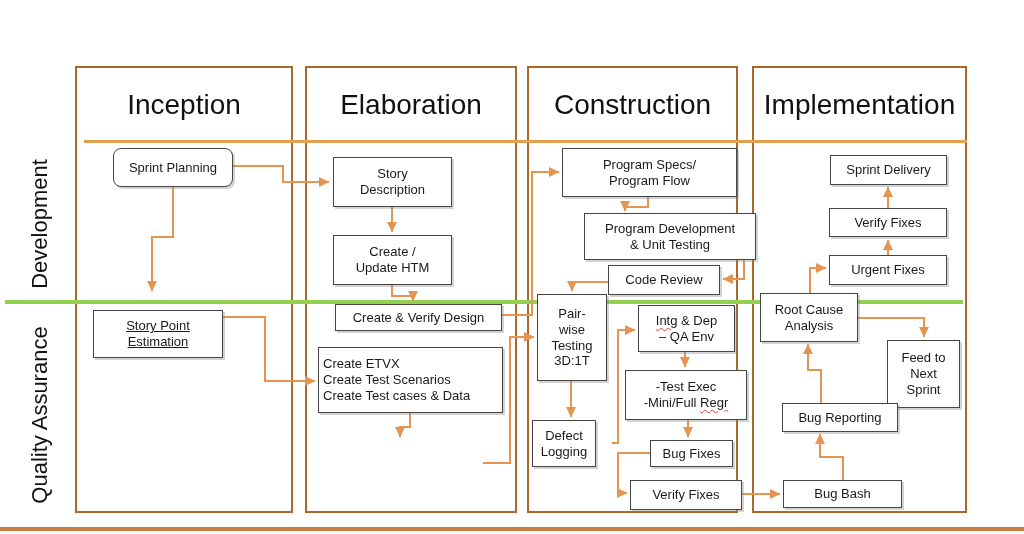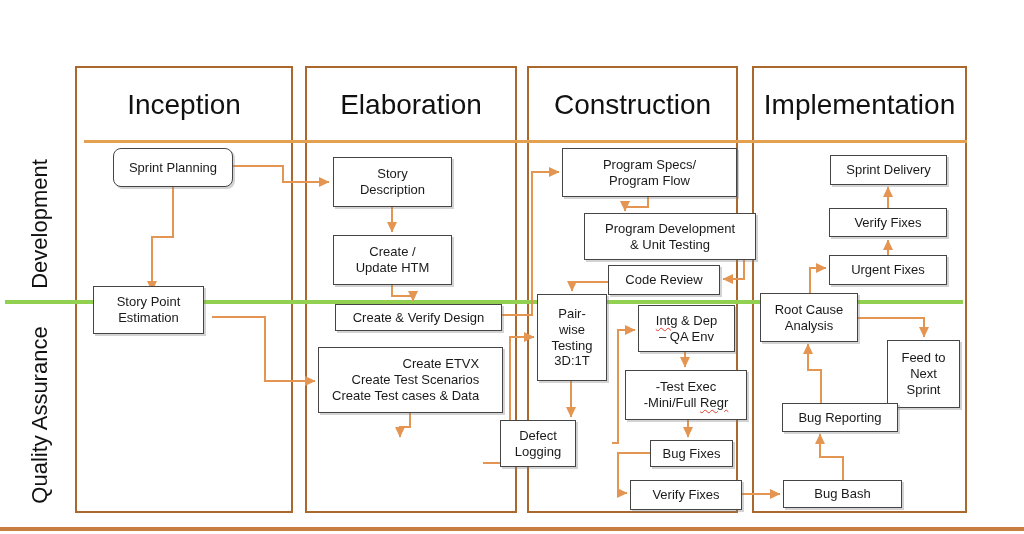--- a/index.html
+++ b/index.html
@@ -15,21 +15,21 @@
     position:absolute;top:0;left:0;right:0;height:74px;display:flex;
     align-items:center;justify-content:center;font-size:28px;color:#111;
   }
   .rule{position:absolute;}
   .node{
     position:absolute;background:#fff;border:1.5px solid #454545;box-sizing:border-box;
     display:flex;align-items:center;justify-content:center;text-align:center;
     font-size:13px;line-height:1.22;white-space:pre-line;
     box-shadow:2px 2px 0 rgba(130,130,130,.35);z-index:5;
   }
-  .node.left{justify-content:flex-start;text-align:right;padding-left:13px;}
+  .node.left{justify-content:flex-start;text-align:left;padding-left:4px;}
   .lane-label{
     position:absolute;display:flex;align-items:center;justify-content:center;
     font-size:22px;color:#111;transform:rotate(-90deg);
   }
   .sq{
     text-decoration:underline;text-decoration-style:wavy;
     text-decoration-color:#e23b2e;text-decoration-thickness:1px;text-underline-offset:2px;
   }
   svg.wires{position:absolute;left:0;top:0;z-index:4;}
 </style>
@@ -85,42 +85,42 @@
       <path d="M688,420 V437" marker-end="url(#ah)"></path>
       <path d="M650,453 H618 V493 H627" marker-end="url(#ah)"></path>
       <path d="M742,494 H780" marker-end="url(#ah)"></path>
       <path d="M843,480 V457 H820 V434" marker-end="url(#ah)"></path>
       <path d="M821,403 V370 H808 V344" marker-end="url(#ah)"></path>
       <path d="M858,318 H924 V337" marker-end="url(#ah)"></path>
     </g>
   </svg>
 
   <div class="node" style="left:113px;top:148px;width:120px;height:39px;border-radius:8px;">Sprint Planning</div>
-  <div class="node" style="left:93px;top:286px;width:111px;height:48px;">Story Point
+  <div class="node" style="left:93px;top:310px;width:130px;height:48px;text-decoration:underline;">Story Point
 Estimation</div>
 
   <div class="node" style="left:333px;top:157px;width:119px;height:50px;">Story
 Description</div>
   <div class="node" style="left:333px;top:235px;width:119px;height:50px;">Create /
 Update HTM</div>
   <div class="node" style="left:335px;top:304px;width:167px;height:27px;">Create &amp; Verify Design</div>
   <div class="node left" style="left:318px;top:347px;width:185px;height:66px;">Create ETVX
 Create Test Scenarios
 Create Test cases &amp; Data</div>
 
   <div class="node" style="left:562px;top:148px;width:175px;height:49px;">Program Specs/
 Program Flow</div>
   <div class="node" style="left:540px;top:213px;width:172px;height:47px;margin-left:44px;">Program Development
 &amp; Unit Testing</div>
   <div class="node" style="left:608px;top:265px;width:112px;height:30px;">Code Review</div>
   <div class="node" style="left:537px;top:294px;width:70px;height:87px;">Pair-
 wise
 Testing
 3D:1T</div>
-  <div class="node" style="left:500px;top:420px;width:76px;height:47px;">Defect
+  <div class="node" style="left:532px;top:420px;width:64px;height:47px;">Defect
 Logging</div>
   <div class="node" style="left:638px;top:305px;width:97px;height:47px;">
     <span><span class="sq">Intg</span><span> &amp; Dep</span><br><span>– QA Env</span></span>
   </div>
   <div class="node" style="left:625px;top:370px;width:122px;height:50px;">
     <span><span>-Test Exec</span><br><span>-Mini/Full </span><span class="sq">Regr</span></span>
   </div>
   <div class="node" style="left:650px;top:440px;width:83px;height:27px;">Bug Fixes</div>
   <div class="node" style="left:630px;top:480px;width:112px;height:30px;">Verify Fixes</div>
 

